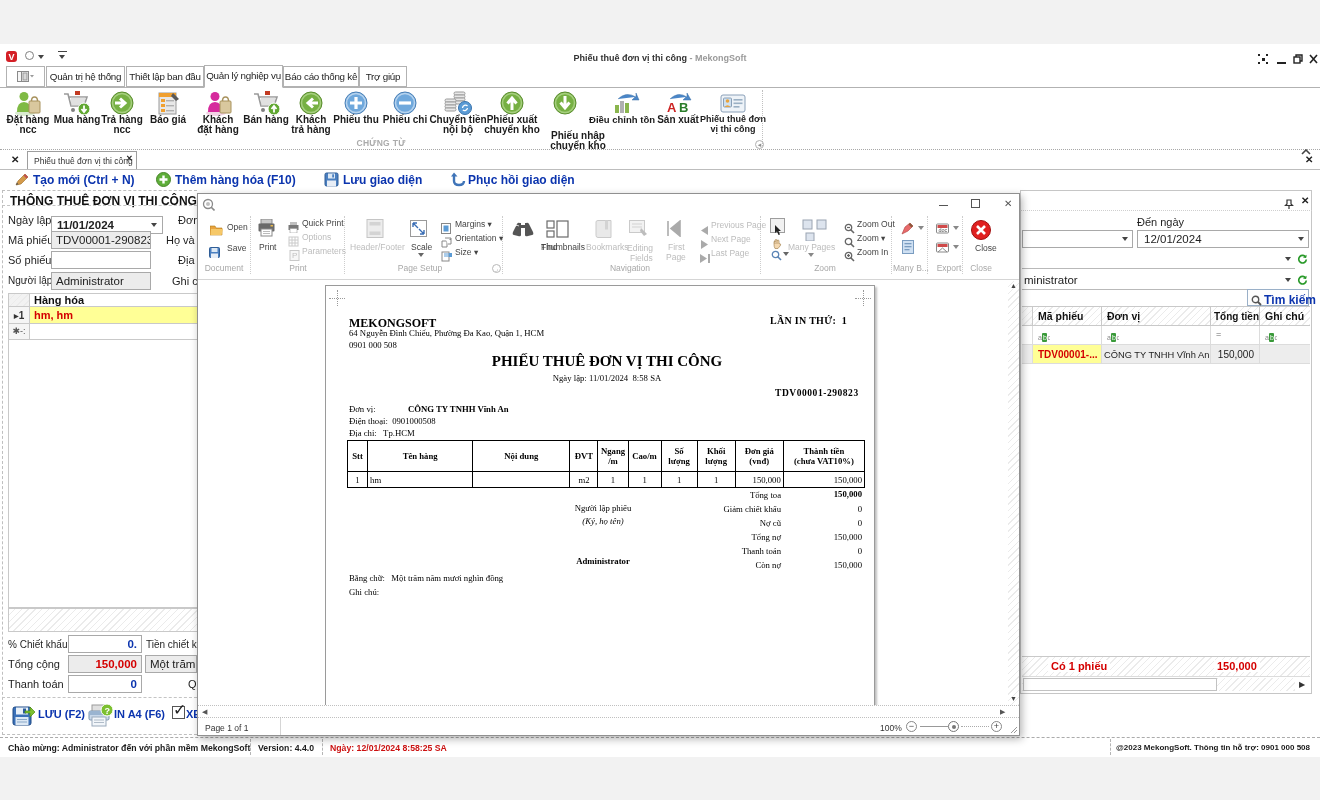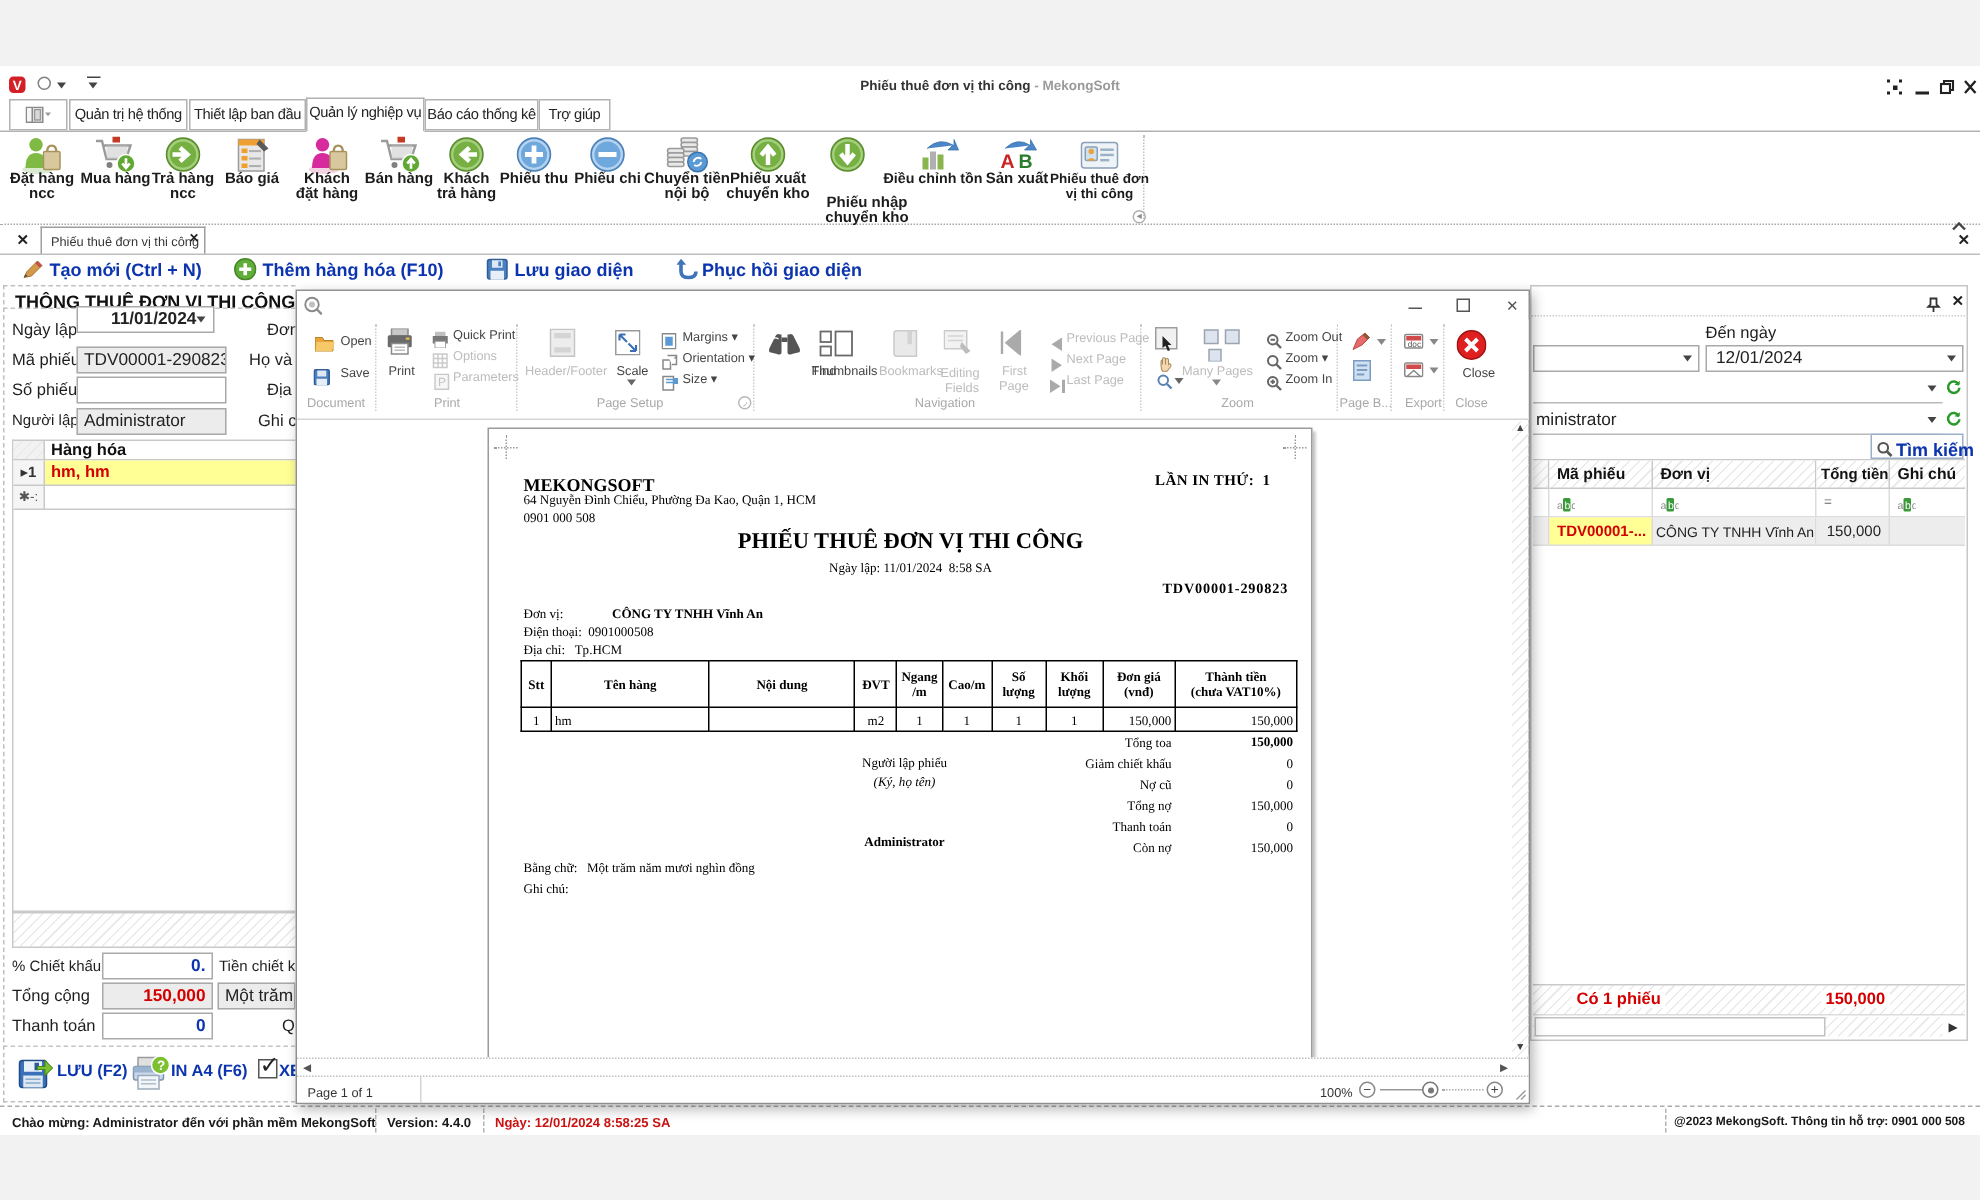--- a/index.html
+++ b/index.html
@@ -229,20 +229,21 @@
     <rect x="13.5" y="8" width="9" height="1.6" fill="#9ab0c4"></rect>
     <rect x="13.5" y="11.5" width="9" height="1.6" fill="#9ab0c4"></rect>
     <rect x="13.5" y="15" width="6" height="1.6" fill="#9ab0c4"></rect>
   </svg></div>
   <div class="rlb" style="left:699px;width:68px;font-size:9px;">
       <span>Phiếu thuê đơn</span>
       <span>vị thi công</span>
     </div>
   <div class="a" style="left:762px;top:2px;height:56px;border-left:1px dotted #c0c0c0;"></div>
   <div class="a" style="left:755px;top:52px;width:9px;height:9px;border:1px solid #b0b0b0;border-radius:50%;color:#909090;font-size:7px;text-align:center;line-height:8px;">◂</div>
+  <div id="chungtu" class="a" style="left:0;top:50px;width:762px;text-align:center;font-size:8.5px;font-weight:bold;color:#ababab;letter-spacing:.3px;">CHỨNG TỪ</div>
   <div class="a" style="left:1301px;top:53px;"><svg width="10" height="6" viewBox="0 0 10 6">
         <path d="M1 5 L5 1 L9 5" fill="none" stroke="#444" stroke-width="1.6"></path>
       </svg></div>
 </div>
 
 <div id="tabstrip">
   <div class="a" style="left:11px;top:154px;font-size:10px;font-weight:bold;color:#222;">✕</div>
   <div class="a" style="left:27px;top:151px;width:110px;height:19px;border:1px solid #9e9e9e;border-bottom:1px solid #fff;background:#fff;font-size:8.5px;color:#333;text-align:left;line-height:18px;padding-left:6px;white-space:nowrap;overflow:hidden;">Phiếu thuê đơn vị thi công</div>
   <div class="a" style="left:126px;top:154px;font-size:8px;font-weight:bold;color:#222;">✕</div>
   <div class="a" style="left:0px;top:169px;width:1320px;border-top:1px solid #bdbdbd;"></div>
@@ -277,21 +278,21 @@
 <style>
 .flabel { position:absolute; font-size:11px; color:#1e1e1e; white-space:nowrap; }
 .field { position:absolute; height:18px; border:1px solid #a9a9a9; background:#fff; font-size:11.5px; color:#222; line-height:16px; white-space:nowrap; overflow:hidden; }
 .field.dis { background:#ececec; }
 </style>
 <div id="lpanel">
   <div class="a" style="left:2px;top:190px;width:195px;height:545px;border:1px dashed #bfbfbf;border-right:none;background:#fff;"></div>
   <div class="a" style="left:10px;top:194px;font-size:12px;font-weight:bold;color:#111;white-space:nowrap;">THÔNG THUÊ ĐƠN VỊ THI CÔNG</div>
   <div class="a" style="left:2px;top:205px;width:195px;border-top:1px dashed #c4c4c4;"></div>
   <div class="flabel" style="left:8px;top:214px;">Ngày lập</div>
-  <div class="field" style="left:51px;top:204px;width:92px;font-weight:bold;padding-left:22px;">11/01/2024<span class="dar" style="position:absolute;right:5px;top:6px;"></span></div>
+  <div class="field" style="left:51px;top:216px;width:112px;font-weight:bold;padding-left:5px;">11/01/2024<span class="dar" style="position:absolute;right:5px;top:6px;"></span></div>
   <div class="flabel" style="left:178px;top:214px;">Đơn</div>
   <div class="flabel" style="left:8px;top:234px;">Mã phiếu</div>
   <div class="field dis" style="left:51px;top:231px;width:100px;padding-left:4px;">TDV00001-290823</div>
   <div class="flabel" style="left:166px;top:234px;">Họ và tê</div>
   <div class="flabel" style="left:8px;top:254px;">Số phiếu</div>
   <div class="field" style="left:51px;top:251px;width:100px;"></div>
   <div class="flabel" style="left:178px;top:254px;">Địa c</div>
   <div class="flabel" style="left:8px;top:275px;font-size:10px;">Người lập</div>
   <div class="field dis" style="left:51px;top:272px;width:100px;padding-left:4px;">Administrator</div>
   <div class="flabel" style="left:172px;top:275px;">Ghi ch</div>
@@ -634,21 +635,21 @@
           <path d="M1 12 L4 5 L9 1 L12 4 L7 9 L1 12" fill="#e86a6a" stroke="#b04040" stroke-width=".6"></path>
           <path d="M9 1 L12 4 L10.5 5.5 L7.5 2.5 Z" fill="#8a5a3a"></path>
         </svg></div>
   <div class="a dar" style="left:918px;top:226px;border-top-color:#888;"></div>
   <div class="a" style="left:902px;top:240px;"><svg width="12" height="14" viewBox="0 0 12 14">
           <rect x="0.5" y="0.5" width="11" height="13" fill="#cfe0f2" stroke="#7a9cc0"></rect>
           <rect x="2.5" y="3" width="7" height="1.3" fill="#7a9cc0"></rect>
           <rect x="2.5" y="6" width="7" height="1.3" fill="#7a9cc0"></rect>
           <rect x="2.5" y="9" width="5" height="1.3" fill="#7a9cc0"></rect>
         </svg></div>
-  <div class="tt grp" style="left:893px;top:263px;width:34px;">Page B...</div>
+  <div class="tt grp" style="left:893px;top:263px;width:34px;">Many B...</div>
 
   <div class="a" style="left:936px;top:221px;"><svg width="13" height="13" viewBox="0 0 13 13">
           <rect x="0.5" y="2" width="12" height="9" rx="1" fill="#fff" stroke="#888"></rect>
           <rect x="1.5" y="3" width="10" height="3" fill="#d04a4a"></rect>
           <text x="2.5" y="10" font-size="5.5" fill="#555" font-family="Liberation Sans">doc</text>
         </svg></div>
   <div class="a dar" style="left:953px;top:226px;border-top-color:#888;"></div>
   <div class="a" style="left:936px;top:240px;"><svg width="13" height="13" viewBox="0 0 13 13">
           <rect x="0.5" y="2" width="12" height="9" rx="1" fill="#fff" stroke="#888"></rect>
           <rect x="1.5" y="3" width="10" height="3" fill="#d04a4a"></rect>

